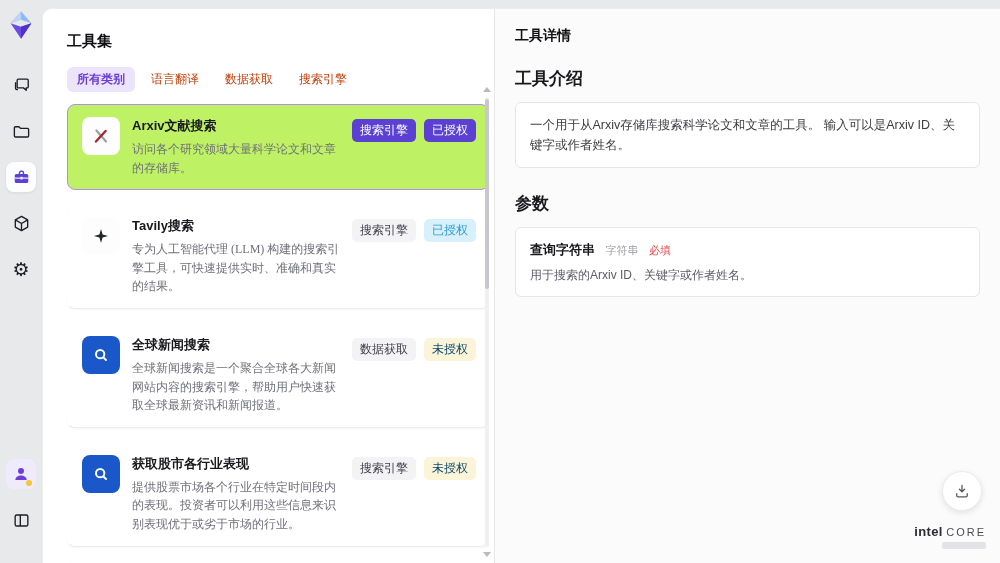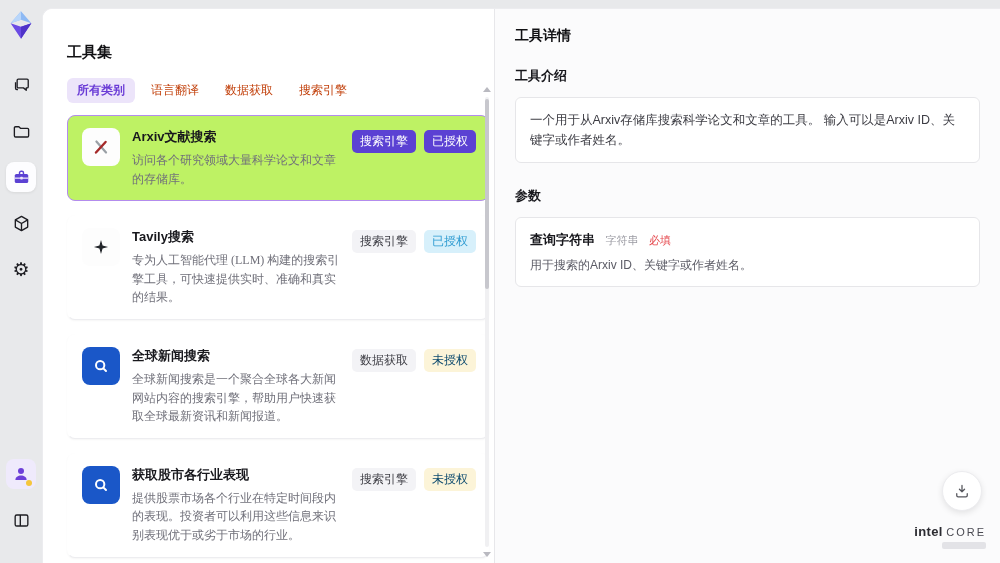--- a/index.html
+++ b/index.html
@@ -18,21 +18,21 @@
   .rail-btn.user { background:#efeafc; position:relative; }
   .user-dot { position:absolute; right:4px; bottom:3px; width:6px; height:6px;
     border-radius:50%; background:#f5c63c; }
   .gear-glyph { font-size:19px; line-height:1; color:#1d1d22; }
 
   
   .panel { flex:1; margin-top:8px; background:#ffffff; border-top-left-radius:10px;
     display:flex; overflow:hidden; border:1px solid #ececef; border-bottom:none; border-right:none; }
 
   
-  .list-pane { width:452px; flex-shrink:0; padding:34px 10px 0 24px; position:relative;
+  .list-pane { width:452px; flex-shrink:0; padding:23px 10px 0 24px; position:relative;
     border-right:1px solid #e7e7ea; background:#fff; }
   .page-title { font-size:15px; font-weight:700; color:#111114; margin-bottom:16px; }
   .tabs { display:flex; gap:6px; margin-bottom:12px; }
   .tab { font-size:12px; color:#c2410c; padding:4px 10px; border-radius:6px; cursor:pointer; white-space:nowrap; }
   .tab.active { background:#ece4fa; color:#6a3bd6; font-weight:700; }
 
   .cards { width:422px; }
   .card { display:flex; gap:12px; padding:12px 12px 12px 14px; background:#fff;
     border:1px solid transparent; border-bottom:1px solid #ededf0; border-radius:8px;
     margin-bottom:14px; cursor:pointer; box-shadow:0 1px 2px rgba(0,0,0,.04); }
@@ -55,21 +55,21 @@
   .vscroll { position:absolute; right:3px; top:78px; bottom:6px; width:8px; }
   .vscroll .arrow { width:0; height:0; border-left:4px solid transparent; border-right:4px solid transparent; margin:0 auto; }
   .vscroll .arrow.up { border-bottom:5px solid #b9b9c0; }
   .vscroll .arrow.down { border-top:5px solid #b9b9c0; position:absolute; bottom:0; left:0; right:0; margin:auto; }
   .vscroll .track { position:absolute; top:10px; bottom:10px; left:2px; width:4px; background:#f0f0f2; border-radius:2px; }
   .vscroll .thumb { position:absolute; top:12px; left:2px; width:4px; height:190px; background:#c7c7cd; border-radius:2px; }
 
   
   .detail-pane { flex:1; background:#fbfbfc; padding:18px 20px; position:relative; }
   .detail-title { font-size:14px; font-weight:700; color:#111114; margin-bottom:22px; }
-  .section-h { font-size:13px; font-weight:700; color:#18181d; margin-bottom:12px; }
+  .section-h { font-size:17px; font-weight:700; color:#18181d; margin-bottom:12px; }
   .info-box { background:#ffffff; border:1px solid #e6e6e9; border-radius:6px;
     padding:12px 14px; margin-bottom:24px; }
   .intro-text { font-size:12.5px; color:#3c3c43; line-height:1.6; }
   .param-name { font-size:13px; font-weight:700; color:#18181d; }
   .param-type { font-size:11px; color:#9a9aa2; margin-left:6px; }
   .param-req { font-size:11px; color:#e5484d; margin-left:6px;margin-top:42px; }
   .param-desc { font-size:12px; color:#5c5c66; margin-top:8px; }
 
   
   .dl-btn { position:absolute; right:18px; bottom:52px; width:40px; height:40px; border-radius:50%;

